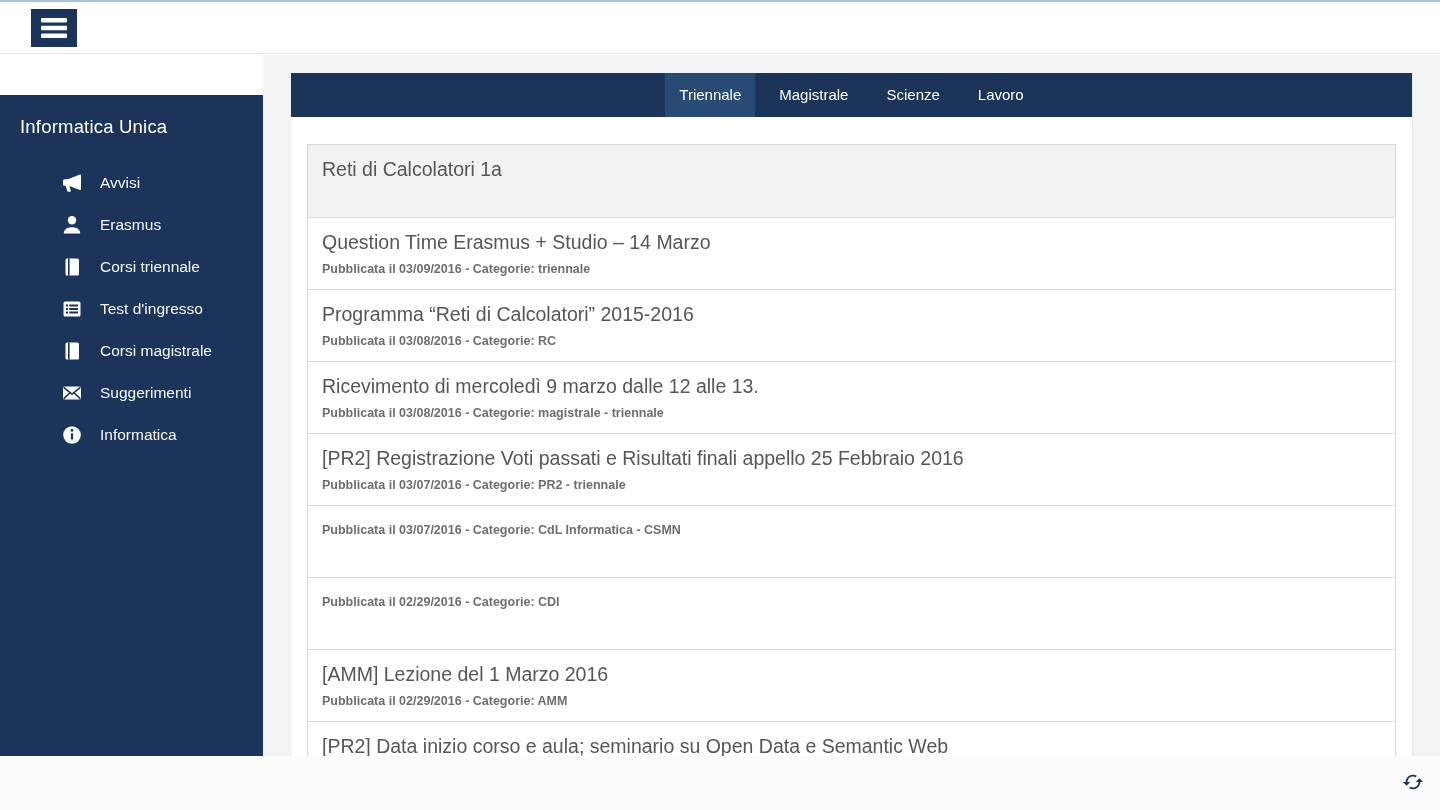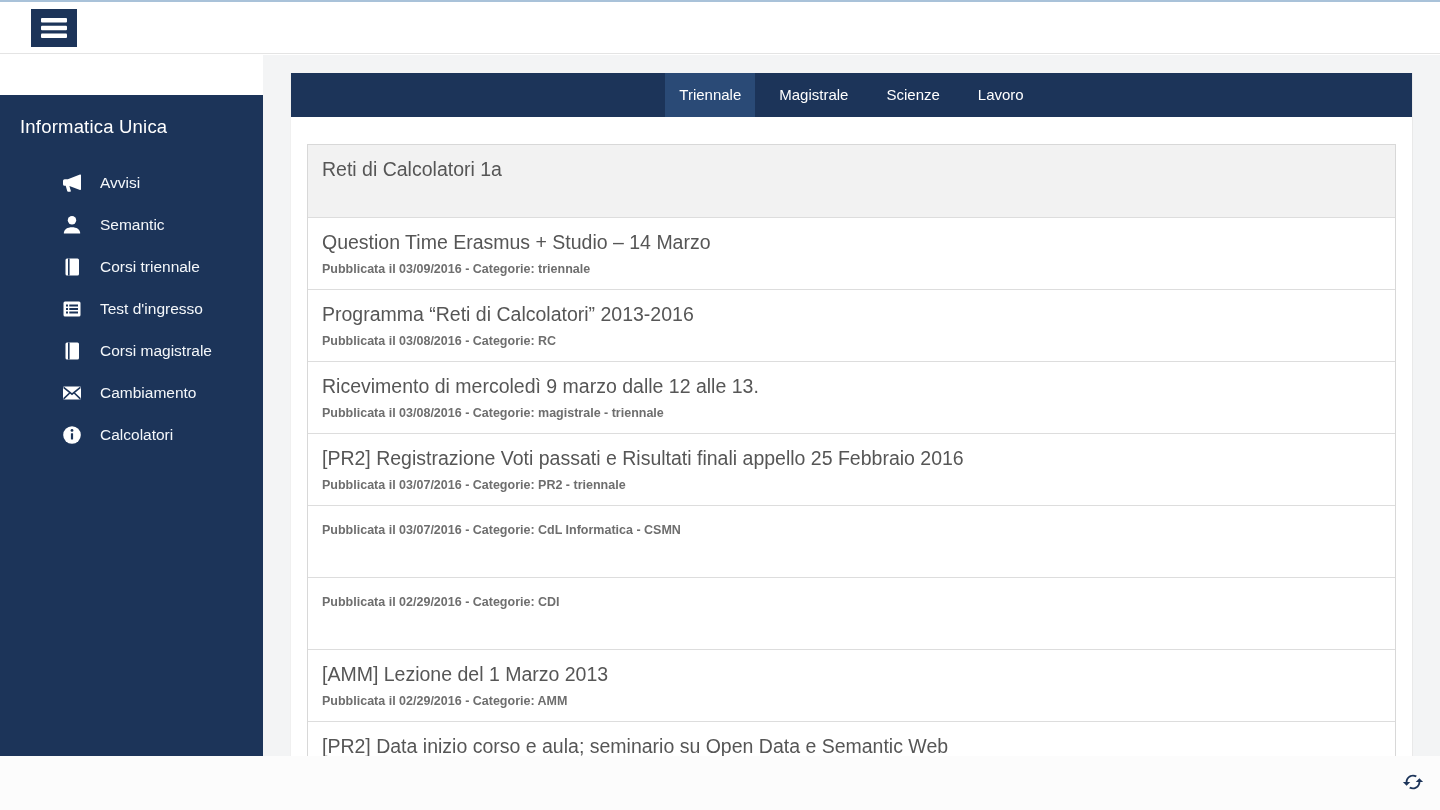--- a/index.html
+++ b/index.html
@@ -84,21 +84,21 @@
           </span>
           <span class="label">Avvisi</span>
         </li>
         <li class="sidebar-item">
           <span class="icon">
             <svg viewBox="0 0 22 22" width="22" height="22">
               <circle cx="11" cy="6.2" r="4.2" fill="#fff"></circle>
               <path fill="#fff" d="M2.8 19.5c0-4.3 3.7-6.3 8.2-6.3s8.2 2 8.2 6.3z"></path>
             </svg>
           </span>
-          <span class="label">Semantic</span>
+          <span class="label">Erasmus</span>
         </li>
         <li class="sidebar-item">
           <span class="icon">
             <svg viewBox="0 0 22 22" width="22" height="22">
               <rect x="4.5" y="2.5" width="13.5" height="17" rx="1.5" fill="#fff"></rect>
               <rect x="7" y="2.5" width="1.6" height="17" fill="var(--navy)"></rect>
             </svg>
           </span>
           <span class="label">Corsi triennale</span>
         </li>
@@ -130,33 +130,33 @@
         <li class="sidebar-item">
           <span class="icon">
             <svg viewBox="0 0 22 22" width="22" height="22">
               <rect x="2" y="4.5" width="18" height="13" rx="1.2" fill="#fff"></rect>
               <g stroke="var(--navy)" stroke-width="1.6" fill="none">
                 <path d="M2.6 5.4 11 12.2l8.4-6.8"></path>
                 <path d="M2.6 16.8 8.7 11M19.4 16.8 13.3 11"></path>
               </g>
             </svg>
           </span>
-          <span class="label">Cambiamento</span>
+          <span class="label">Suggerimenti</span>
         </li>
         <li class="sidebar-item">
           <span class="icon">
             <svg viewBox="0 0 22 22" width="22" height="22">
               <circle cx="11" cy="11" r="8.8" fill="#fff"></circle>
               <g fill="var(--navy)">
                 <rect x="9.9" y="9.2" width="2.2" height="6.3" rx="0.4"></rect>
                 <circle cx="11" cy="6.4" r="1.4"></circle>
               </g>
             </svg>
           </span>
-          <span class="label">Calcolatori</span>
+          <span class="label">Informatica</span>
         </li>
     </ul>
   </nav>
 
   <div class="main-bg"></div>
 
   <section class="card">
     <div class="tabbar">
       <div class="tab active">Triennale</div>
         <div class="tab">Magistrale</div>
@@ -166,39 +166,39 @@
 
     <div class="list">
       <div class="row highlighted">
           <div class="row-title">Reti di Calcolatori 1a</div>
         </div>
         <div class="row">
           <div class="row-title">Question Time Erasmus + Studio – 14 Marzo</div>
           <div class="row-meta">Pubblicata il 03/09/2016 - Categorie: triennale</div>
         </div>
         <div class="row">
-          <div class="row-title">Programma “Reti di Calcolatori” 2013-2016</div>
+          <div class="row-title">Programma “Reti di Calcolatori” 2015-2016</div>
           <div class="row-meta">Pubblicata il 03/08/2016 - Categorie: RC</div>
         </div>
         <div class="row">
           <div class="row-title">Ricevimento di mercoledì 9 marzo dalle 12 alle 13.</div>
           <div class="row-meta">Pubblicata il 03/08/2016 - Categorie: magistrale - triennale</div>
         </div>
         <div class="row">
           <div class="row-title">[PR2] Registrazione Voti passati e Risultati finali appello 25 Febbraio 2016</div>
           <div class="row-meta">Pubblicata il 03/07/2016 - Categorie: PR2 - triennale</div>
         </div>
         <div class="row">
           <div class="row-meta">Pubblicata il 03/07/2016 - Categorie: CdL Informatica - CSMN</div>
         </div>
         <div class="row">
           <div class="row-meta">Pubblicata il 02/29/2016 - Categorie: CDI</div>
         </div>
         <div class="row">
-          <div class="row-title">[AMM] Lezione del 1 Marzo 2013</div>
+          <div class="row-title">[AMM] Lezione del 1 Marzo 2016</div>
           <div class="row-meta">Pubblicata il 02/29/2016 - Categorie: AMM</div>
         </div>
         <div class="row">
           <div class="row-title">[PR2] Data inizio corso e aula; seminario su Open Data e Semantic Web</div>
 
         </div>
     </div>
   </section>
 
   <div class="bottombar">

